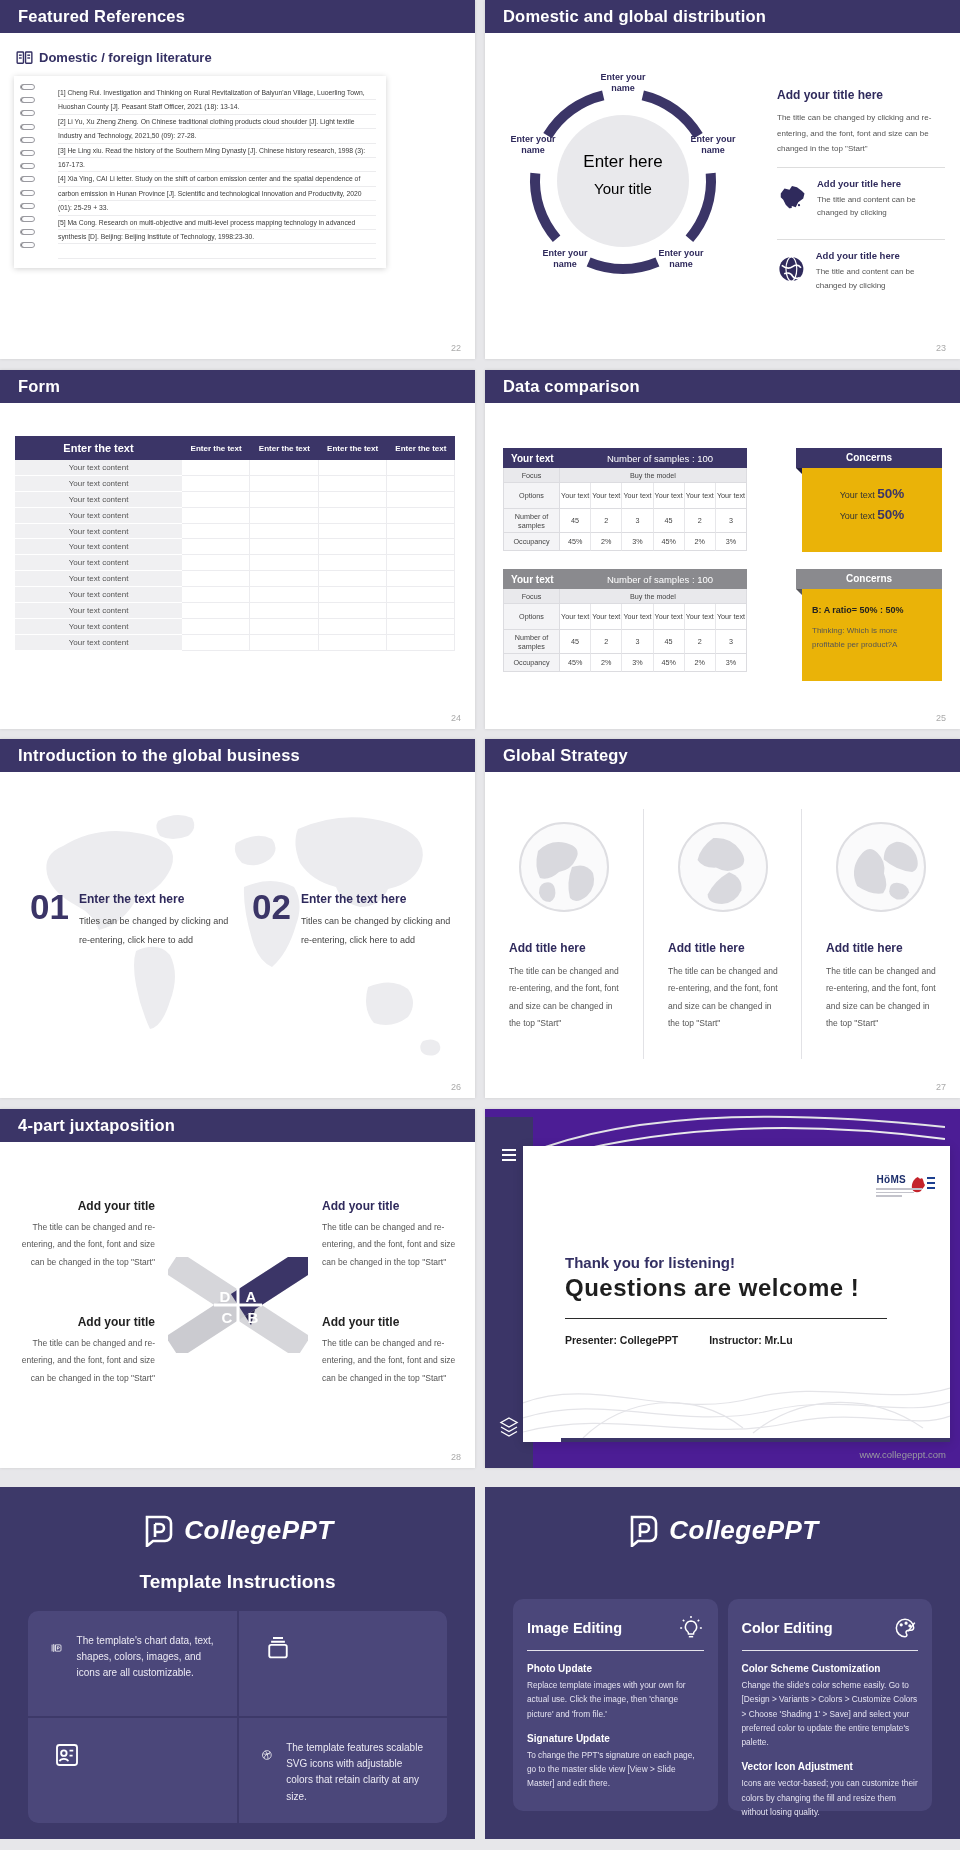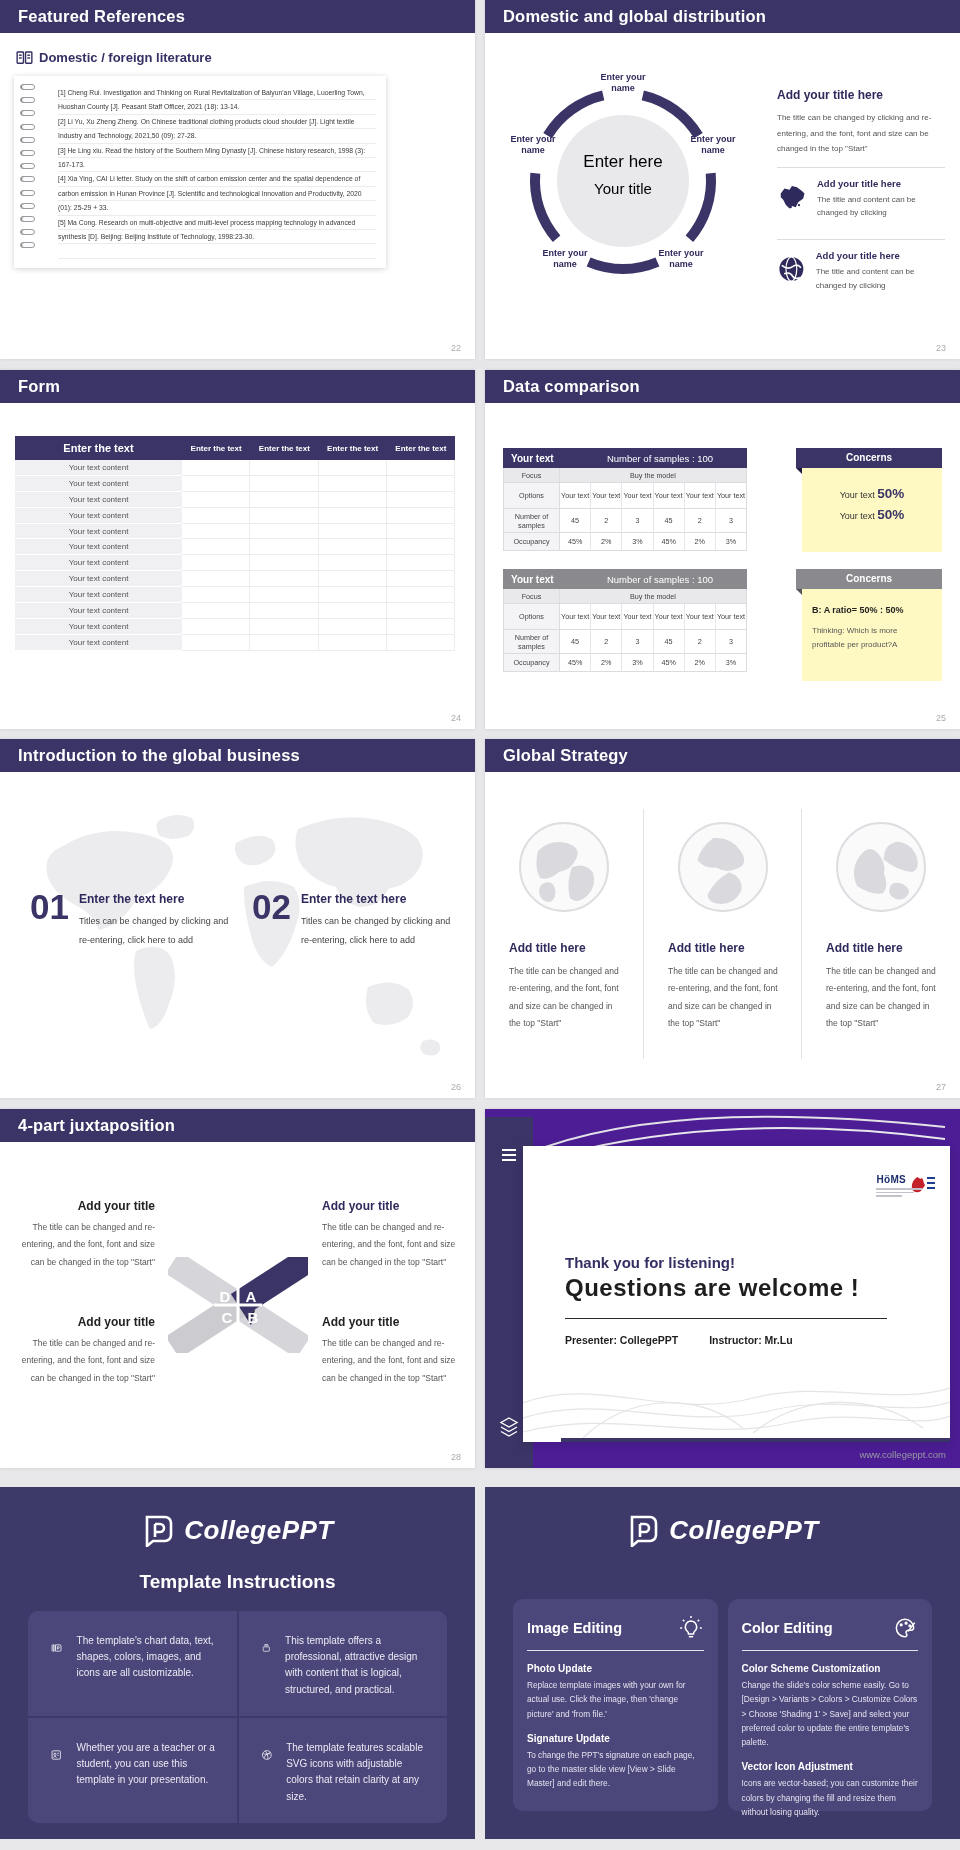--- a/index.html
+++ b/index.html
@@ -64,21 +64,21 @@
   .dcr .cv:last-child { border-right:none; }
   .dcr.focus > div { background:#e9e9ec; height:15px; }
   .dcr.focus .span { flex:1; }
   .dcr.opt > div { height:26px; } .dcr.smp > div { height:24px; } .dcr.occ > div { height:18px; }
   .concern { position:absolute; left:311px; width:146px; }
   .cc1 { top:78px; } .cc2 { top:199px; }
   .ribbon { position:relative; height:20px; color:#fff; font-weight:700; font-size:10px; text-align:center; line-height:20px; }
   .ribbon.purple { background:#3b3567; } .ribbon.gray { background:#8a8a8e; }
   .ribbon::after { content:""; position:absolute; left:0; top:20px; border-top:6px solid #1f1c3e; border-left:6px solid transparent; }
   .ribbon.gray::after { border-top-color:#55555a; }
-  .cbody { margin-left:6px; background:#fef9c3; }
+  .cbody { margin-left:6px; background:#eab308; }
   .cc1 .cbody { height:84px; padding-top:18px; text-align:center; }
   .cc1 .cbody div { font-size:9px; color:#333; margin-bottom:6px; }
   .cc1 .cbody b { font-size:13.5px; color:#3b3567; font-weight:700; }
   .cc2 .cbody { height:92px; padding:16px 10px 6px; }
   .cc2 .ratio { font-size:9px; font-weight:700; color:#222; margin-bottom:9px; }
   .cc2 .think { font-size:8px; color:#555; line-height:1.75; }
 
   
   .worldmap { position:absolute; left:8px; top:52px; }
   .gbitem { position:absolute; top:150px; display:flex; gap:10px; }
@@ -626,33 +626,31 @@
         <p>The template's chart data, text, shapes, colors, images, and icons are all customizable.</p>
       </div>
       <div class="pcard">
         <svg width="34" height="30" viewBox="0 0 24 24">
           <g fill="none" stroke="#fff" stroke-width="1.5">
             <line x1="8" y1="4" x2="16" y2="4"></line>
               <line x1="6.5" y1="7" x2="17.5" y2="7"></line>
             <rect x="5" y="9.5" width="14" height="10" rx="1.5"></rect>
           </g>
         </svg>
-        <p>This template offers a professional, attractive design with content that is logical, structured, and practical.</p>
       </div>
       <div class="pcard">
         <svg width="34" height="30" viewBox="0 0 24 24">
           <g fill="none" stroke="#fff" stroke-width="1.5">
             <rect x="4" y="4" width="16" height="16" rx="2"></rect>
             <circle cx="9.5" cy="10.5" r="2.2"></circle>
             <path d="M6,17 c1,-2.6 6,-2.6 7,0"></path>
             <line x1="14" y1="8.5" x2="17" y2="8.5"></line>
               <line x1="14" y1="12.5" x2="16.5" y2="12.5"></line>
           </g>
         </svg>
-        <p>Whether you are a teacher or a student, you can use this template in your presentation.</p>
       </div>
       <div class="pcard">
         <svg width="34" height="30" viewBox="0 0 24 24">
           <g fill="none" stroke="#fff" stroke-width="1.5">
             <circle cx="12" cy="12" r="9"></circle>
             <path d="M4.5,9.5 c5,2 11,1 14.5,-3.5"></path>
             <path d="M6,18.5 c2,-6 7,-10 12.5,-9"></path>
             <path d="M9,3.5 c3,4 5,10 5.5,16.5"></path>
           </g>
         </svg>

